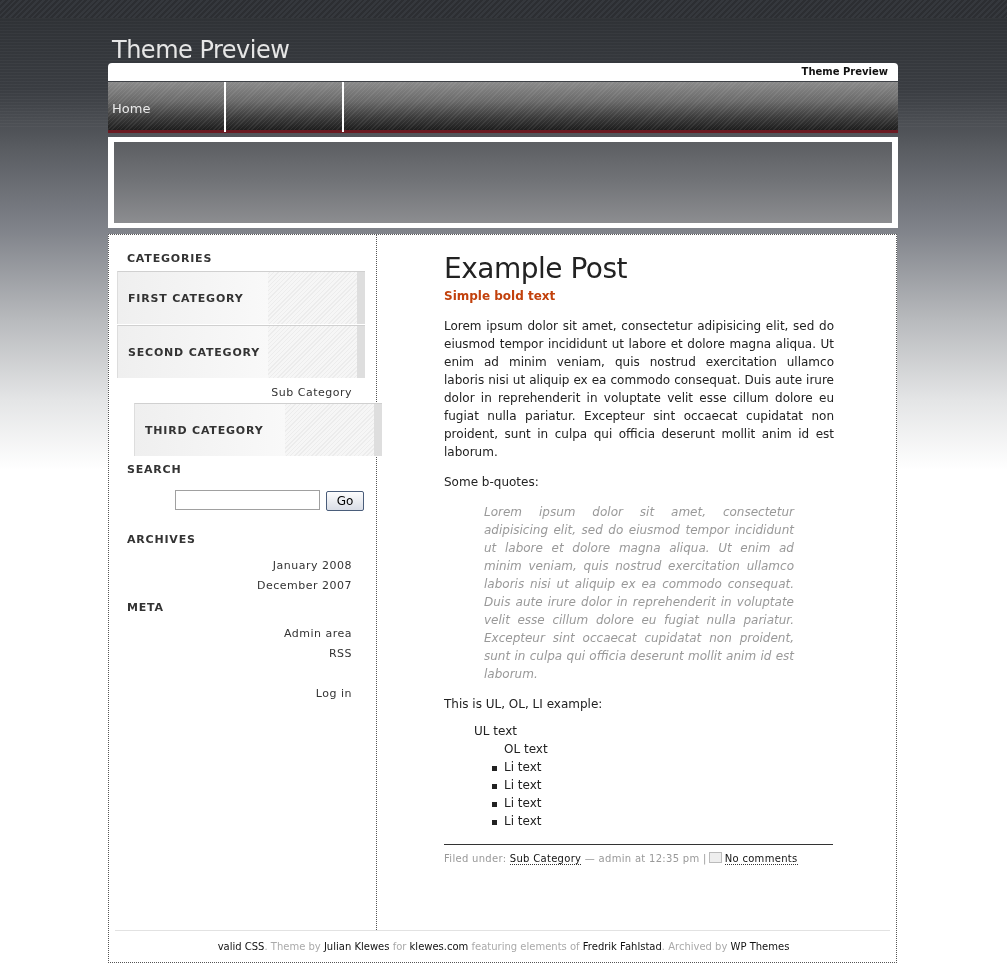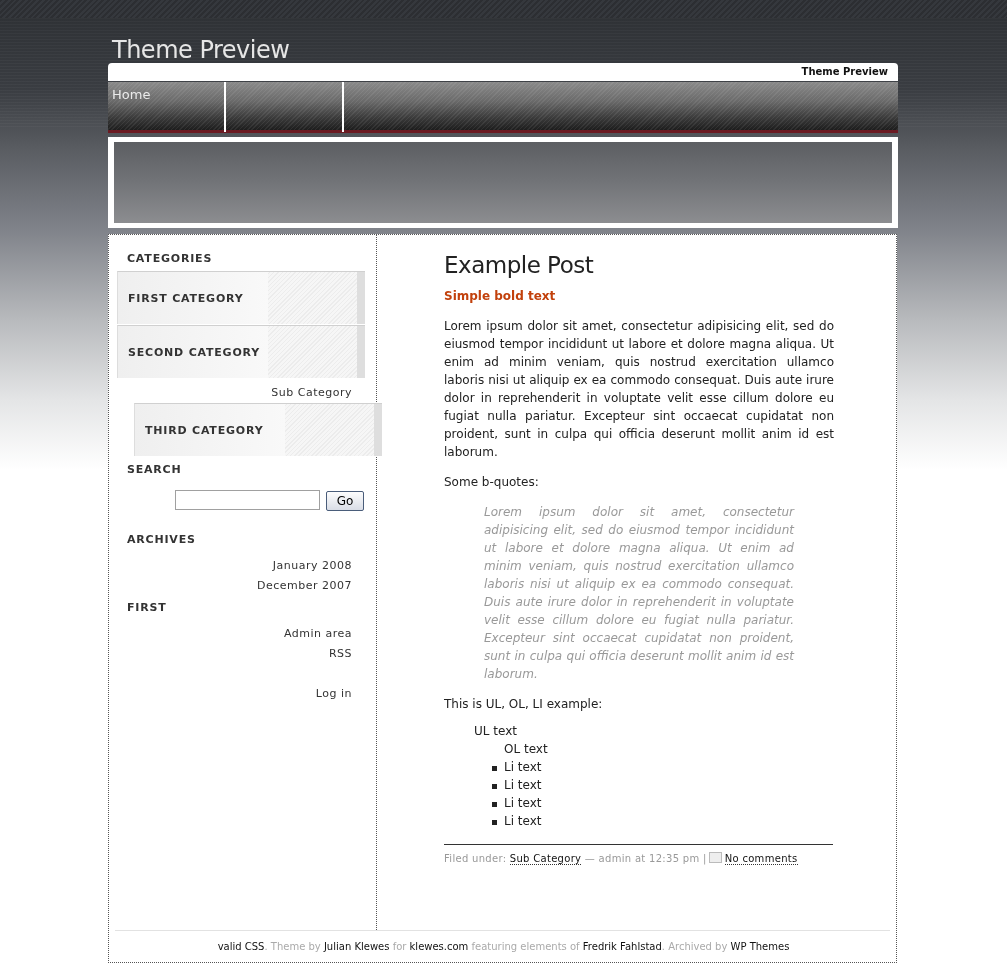--- a/index.html
+++ b/index.html
@@ -16,21 +16,21 @@
   .site-title{position:absolute;left:112px;top:36px;font-size:24px;color:#e6e6e6;
     font-family:"DejaVu Sans","Liberation Sans",sans-serif;letter-spacing:-0.5px;font-weight:normal;}
   .topbar{position:absolute;left:108px;top:63px;width:790px;height:18px;background:#fff;border-radius:4px 4px 0 0;}
   .topbar-label{position:absolute;right:10px;top:3px;font-size:10px;font-weight:bold;color:#111;
     font-family:"DejaVu Sans","Liberation Sans",sans-serif;}
   .nav{position:absolute;left:108px;top:82px;width:790px;height:48px;
     background:
       repeating-linear-gradient(135deg,rgba(255,255,255,0.07) 0 1px,rgba(0,0,0,0) 1px 3px),
       linear-gradient(to bottom,#8a8a8a 0%,#6a6a6a 40%,#3a3a3a 75%,#1d1d1d 100%);
     border-bottom:3px solid #6b1a22;}
-  .nav-item{position:absolute;top:0;height:48px;color:#eaeaea;font-size:13px;padding:5px 4px;box-sizing:border-box;}
+  .nav-item{position:absolute;top:0;height:48px;color:#eaeaea;font-size:13px;padding:19px 4px;box-sizing:border-box;}
   .nav-sep{position:absolute;top:0;width:2px;height:50px;background:#fff;}
   .header-box{position:absolute;left:108px;top:137px;width:790px;height:91px;background:#fff;}
   .header-inner{position:absolute;left:6px;top:5px;width:778px;height:81px;
     background:linear-gradient(to bottom,#5c5e62 0%,#727478 50%,#8c8d90 100%);}
   .main{position:absolute;left:108px;top:234px;width:789px;height:729px;background:#fff;
     border:1px dotted #555;box-sizing:border-box;}
   .sidebar{position:absolute;left:0;top:0;width:267px;height:695px;border-right:1px dotted #555;}
   .side-h{position:absolute;left:18px;font-size:11px;font-weight:bold;color:#333;letter-spacing:0.8px;}
   .cat{position:absolute;left:8px;width:248px;height:53px;
     background:
@@ -40,21 +40,21 @@
   .cat::before{content:"";position:absolute;left:0;top:0;width:150px;height:100%;
     background:linear-gradient(to right,#efefef,#f9f9f9);}
   .cat::after{content:"";position:absolute;right:0;top:0;width:8px;height:100%;background:#dedede;}
   .cat-label{position:absolute;left:10px;top:20px;font-size:11px;font-weight:bold;color:#333;letter-spacing:0.8px;z-index:1;}
   .side-link{position:absolute;right:24px;font-size:11px;color:#333;letter-spacing:0.5px;}
   .search-input{position:absolute;left:66px;top:255px;width:145px;height:20px;border:1px solid #a0a0a0;box-sizing:border-box;background:#fff;}
   .go-btn{position:absolute;left:217px;top:256px;width:38px;height:20px;border:1px solid #4a5d7a;border-radius:2px;
     background:linear-gradient(to bottom,#fdfdfd,#d9dde6);font-size:12px;color:#000;box-sizing:border-box;padding:0;
     font-family:"DejaVu Sans","Liberation Sans",sans-serif;}
   .content{position:absolute;left:335px;top:0;width:390px;}
-  .post-title{position:absolute;left:0;top:17px;font-size:23px;color:#222;letter-spacing:-0.5px;white-space:nowrap;}
+  .post-title{position:absolute;left:0;top:17px;font-size:28px;color:#222;letter-spacing:-0.5px;white-space:nowrap;}
   .bold-line{position:absolute;left:0;top:54px;font-size:12px;font-weight:bold;color:#c2410c;}
   .para{position:absolute;left:0;width:390px;font-size:12px;line-height:18px;color:#222;text-align:justify;}
   .quote{position:absolute;left:40px;top:268px;width:310px;font-size:12px;line-height:18px;color:#999;font-style:italic;text-align:justify;}
   .list-ul{position:absolute;left:30px;top:489px;font-size:12px;color:#222;}
   .list-ol{position:absolute;left:60px;top:507px;font-size:12px;color:#222;}
   .li{position:absolute;left:60px;font-size:12px;color:#222;}
   .li::before{content:"";position:absolute;left:-12px;top:6px;width:5px;height:5px;background:#222;}
   .rule{position:absolute;left:0;top:609px;width:389px;height:1px;background:#333;}
   .meta{position:absolute;left:0;top:617px;font-size:10px;color:#999;white-space:nowrap;letter-spacing:0.3px;}
   .meta a{color:#111;text-decoration:none;border-bottom:1px dotted #333;}
@@ -102,21 +102,21 @@
     </div>
 
     <div class="side-h" style="top:228px;">SEARCH</div>
     <input class="search-input" type="text" value="" style="">
     <button class="go-btn">Go</button>
 
     <div class="side-h" style="top:298px;">ARCHIVES</div>
     <div class="side-link" style="top:324px;">January 2008</div>
     <div class="side-link" style="top:344px;">December 2007</div>
 
-    <div class="side-h" style="top:366px;">FIRST</div>
+    <div class="side-h" style="top:366px;">META</div>
     <div class="side-link" style="top:392px;">Admin area</div>
     <div class="side-link" style="top:412px;">RSS</div>
     <div class="side-link" style="top:432px;margin-top:20px;">Log in</div>
   </div>
 
   <div class="content">
     <div class="post-title">Example Post</div>
     <div class="bold-line">Simple bold text</div>
     <div class="para" style="top:82px;">Lorem ipsum dolor sit amet, consectetur adipisicing elit, sed do eiusmod tempor incididunt ut labore et dolore magna aliqua. Ut enim ad minim veniam, quis nostrud exercitation ullamco laboris nisi ut aliquip ex ea commodo consequat. Duis aute irure dolor in reprehenderit in voluptate velit esse cillum dolore eu fugiat nulla pariatur. Excepteur sint occaecat cupidatat non proident, sunt in culpa qui officia deserunt mollit anim id est laborum.</div>
     <div class="para" style="top:238px;">Some b-quotes:</div>

